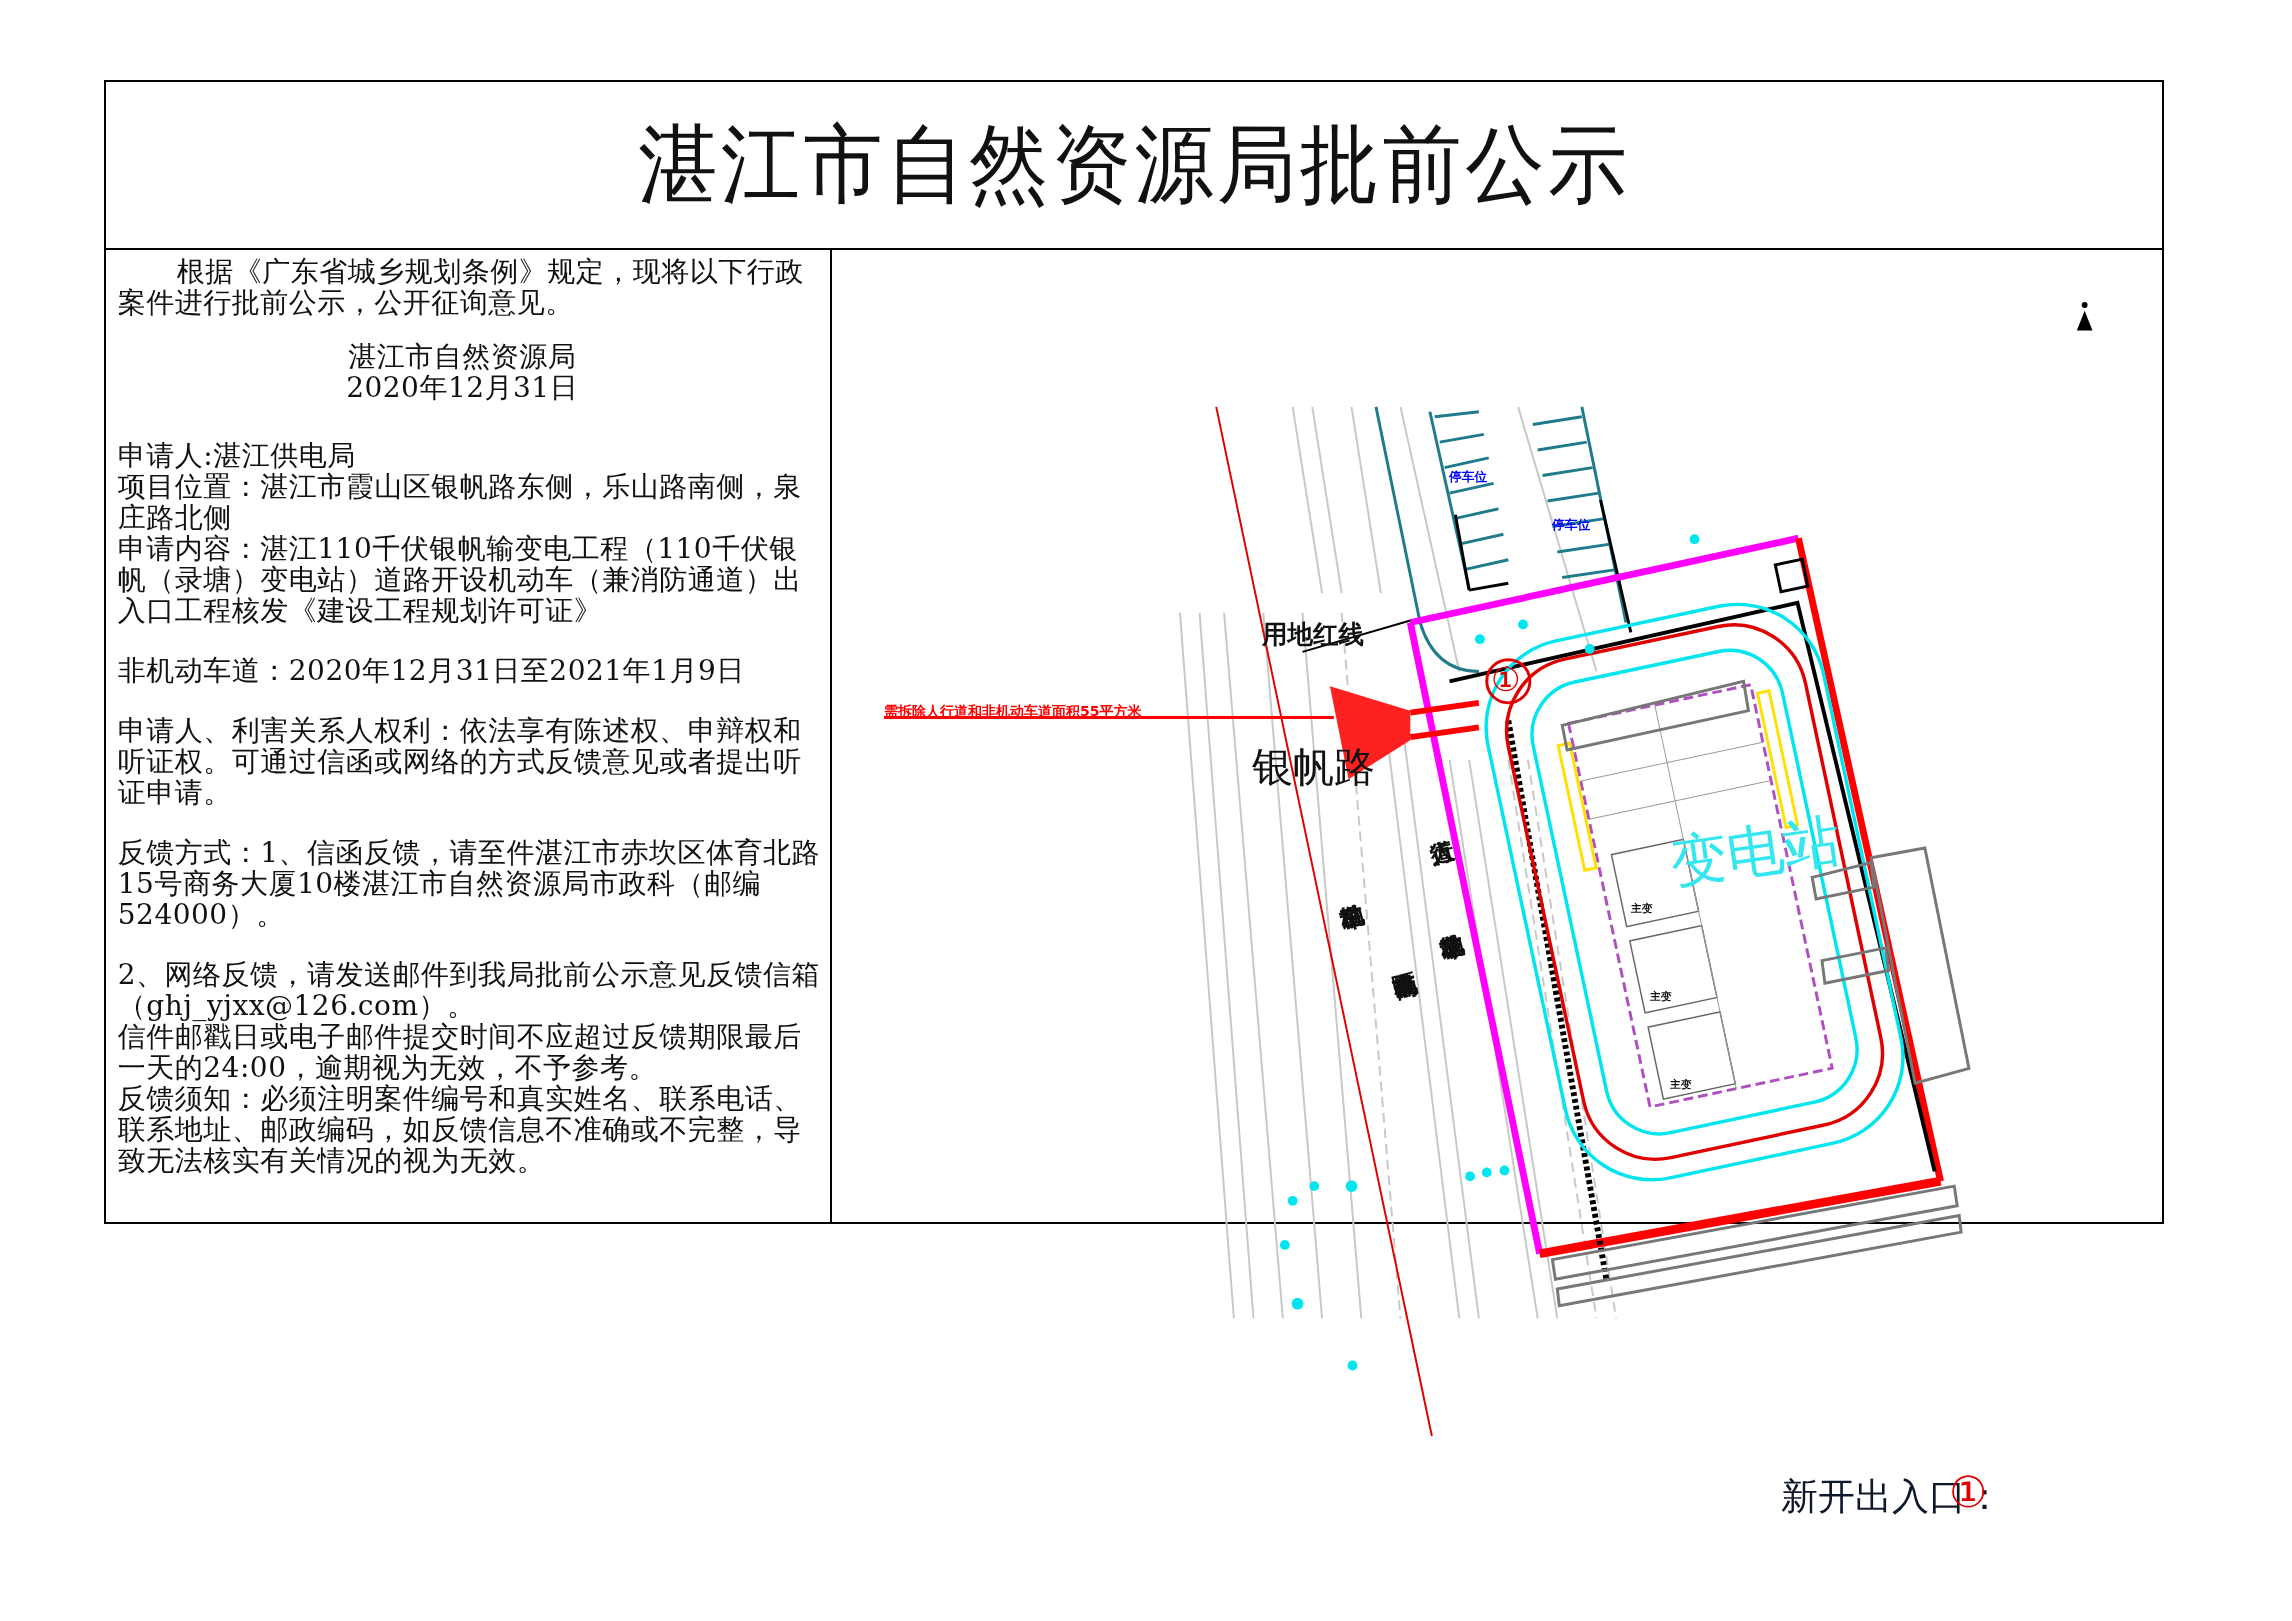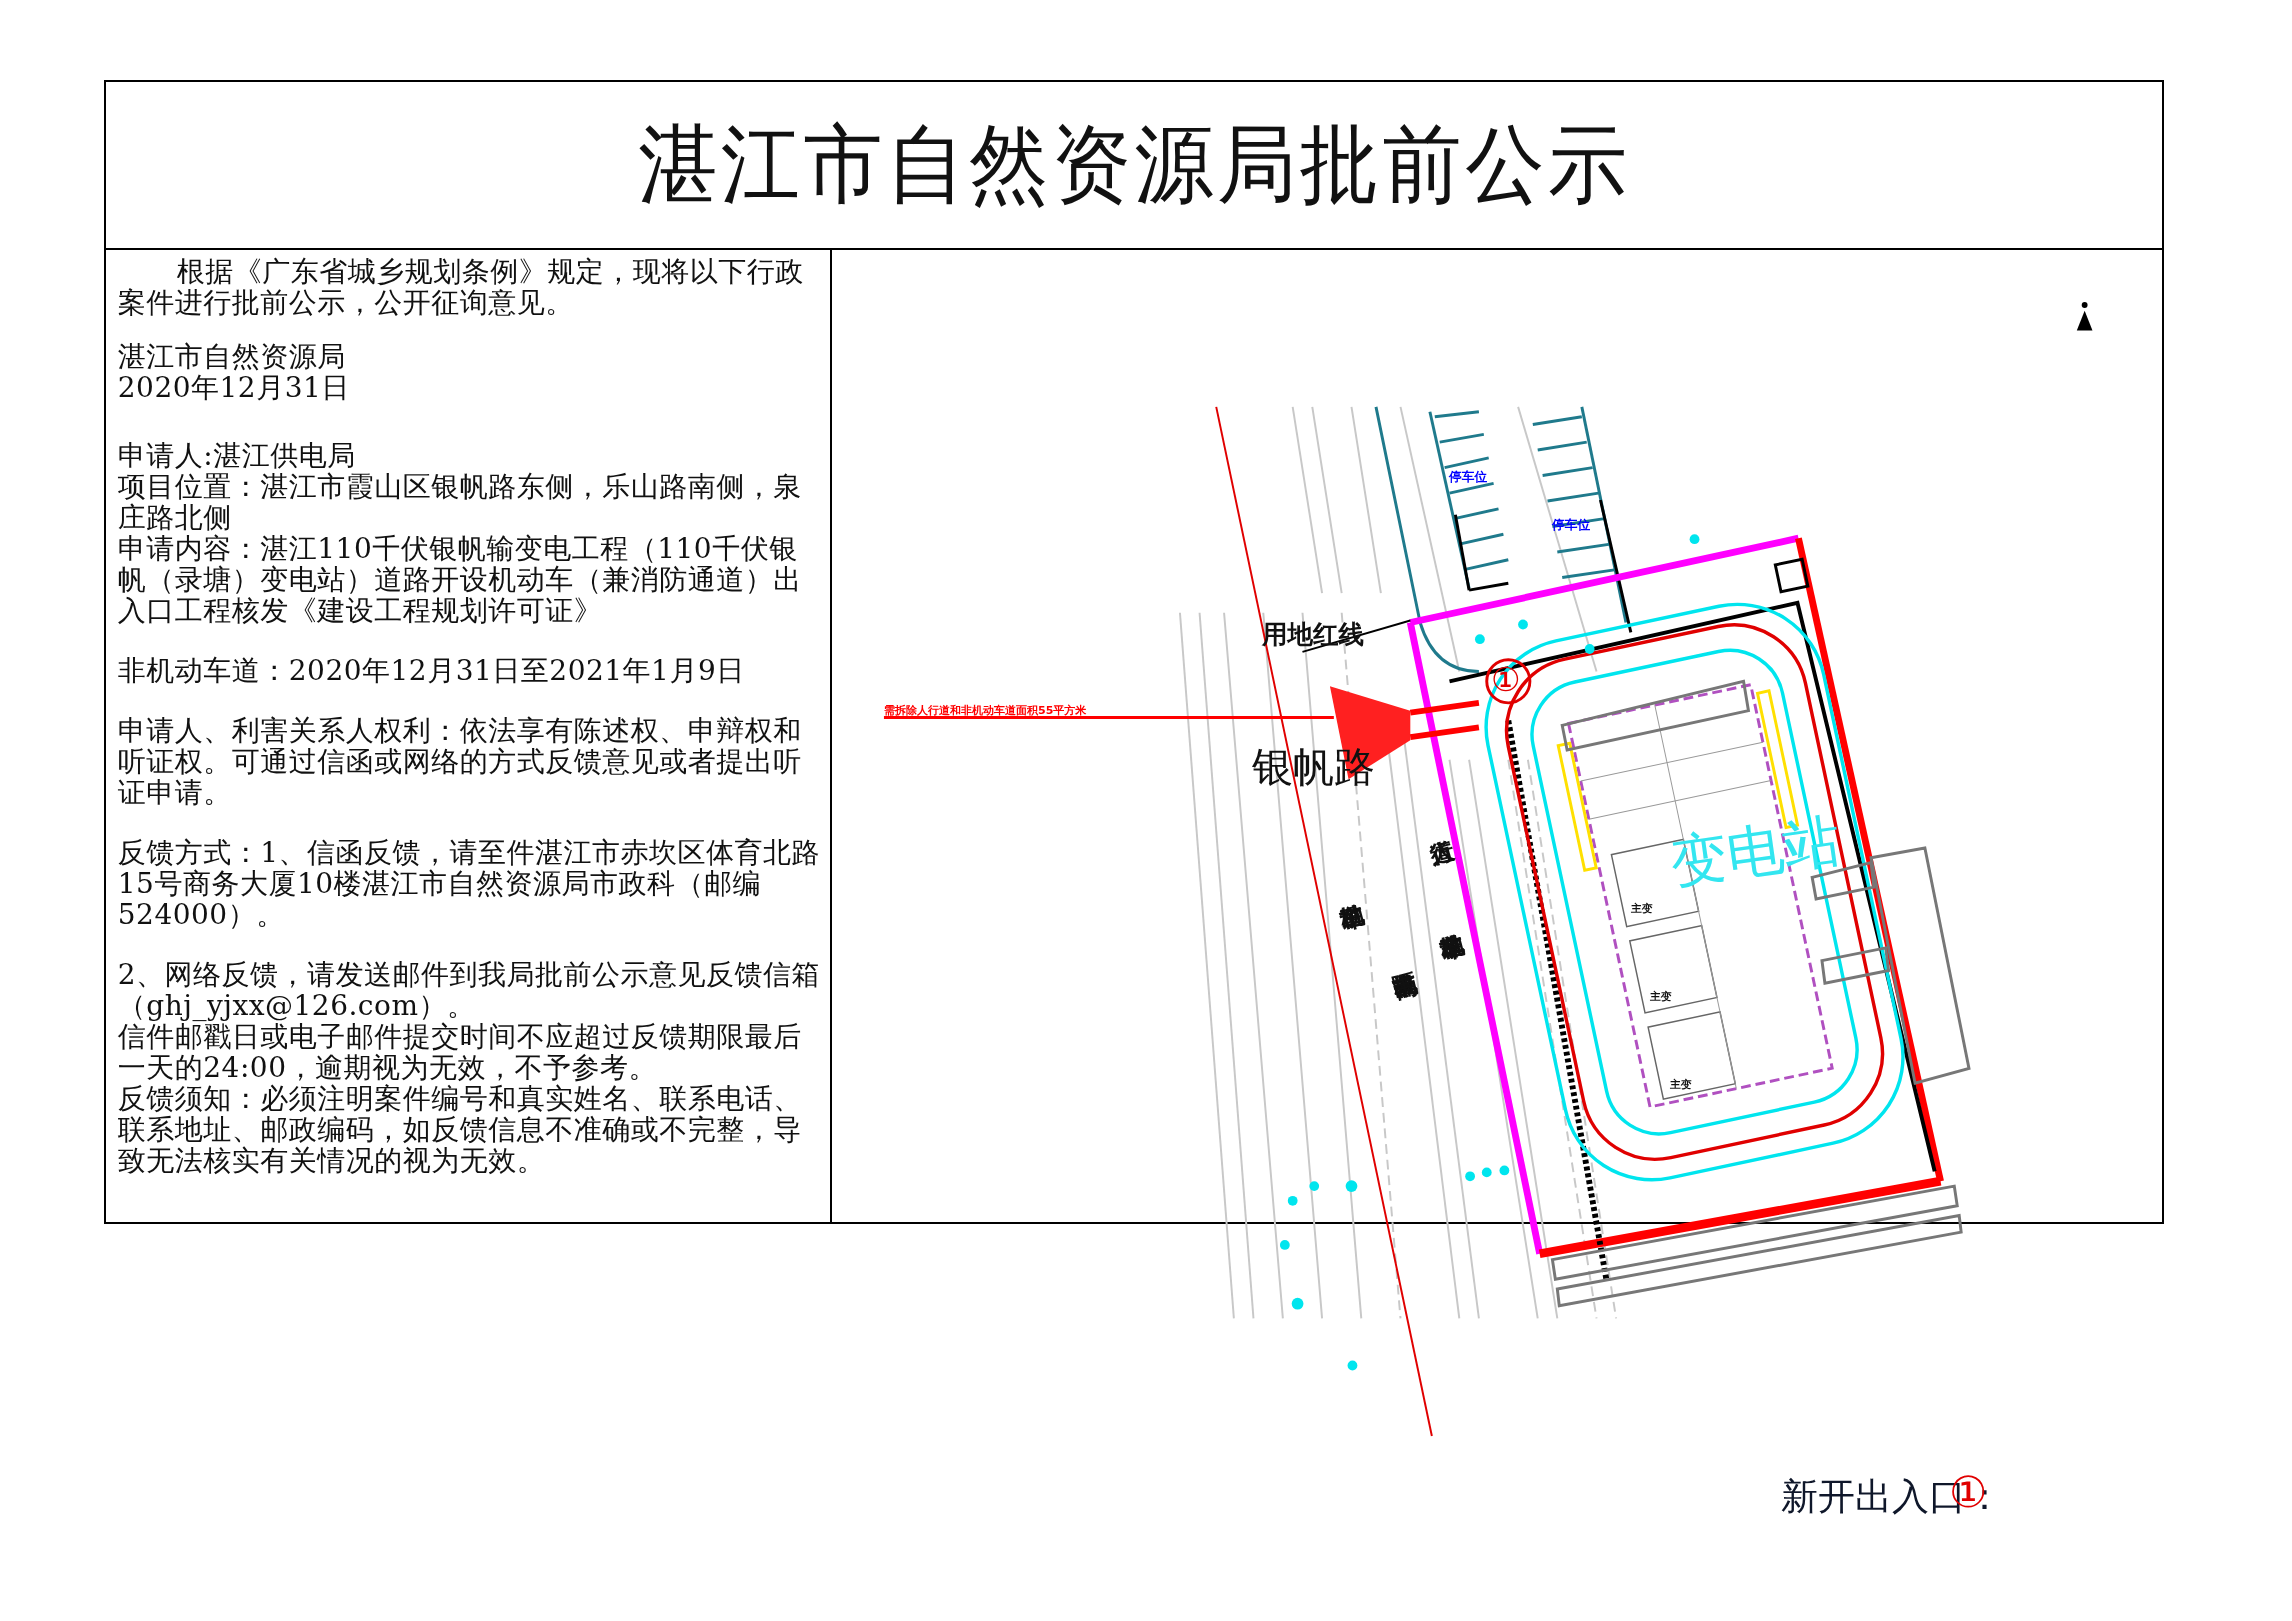--- a/index.html
+++ b/index.html
@@ -10,21 +10,21 @@
   .title-row { position:absolute; left:0; top:0; width:100%; height:168px;
                border-bottom:2.9px solid #000; box-sizing:border-box;
                display:flex; align-items:center; justify-content:center; }
   .title { font-family:"DejaVu Sans","Liberation Sans",sans-serif; font-size:86px;
            letter-spacing:3.9px; font-weight:normal; transform:scaleX(0.92); }
   .left-col { position:absolute; left:0; top:168px; width:726px; bottom:0;
               border-right:2px solid #000; box-sizing:border-box; padding:0 9.8px 0 11.8px; }
   .left-col p { margin:0; font-size:28px; line-height:31px; letter-spacing:0.5px;
                 transform-origin:left; }
   .indent { text-indent:59px; }
-  .right { text-align:left; padding-right:13.7px; }
+  .right { text-align:center; padding-right:13.7px; }
   .map { position:absolute; left:726px; top:168px; right:0; bottom:0; }
   .map svg { position:absolute; left:0; top:0; }
   .lbl { position:absolute; white-space:nowrap; font-family:"DejaVu Sans","Liberation Sans",sans-serif; }
 </style>
 </head>
 <body>
 
 <div class="frame">
   <div class="title-row">
     <div class="title">湛江市自然资源局批前公示</div>
@@ -163,21 +163,21 @@
         <circle cx="705" cy="382" r="5"></circle>
       </g>
 
       <path d="M 1278 62 L 1270 82 L 1286 82 Z" fill="#000"></path>
       <circle cx="1278" cy="56" r="3" fill="#000"></circle>
     </svg>
 
     <div class="lbl" style="left:430px;top:367px;font-size:25.5px;font-weight:bold;text-align:center;">用地红线</div>
     <div class="lbl" style="left:617px;top:219px;font-size:12.7px;color:#0000ff;font-weight:bold;">停车位</div>
     <div class="lbl" style="left:720px;top:267px;font-size:12.7px;color:#0000ff;font-weight:bold;">停车位</div>
-    <div class="lbl" style="left:52px;top:453px;font-size:11px;color:#ff0000;font-weight:bold;">需拆除人行道和非机动车道面积55平方米</div>
+    <div class="lbl" style="left:52px;top:453px;font-size:14px;color:#ff0000;font-weight:bold;">需拆除人行道和非机动车道面积55平方米</div>
     <div class="lbl" style="left:659px;top:410px;font-size:33px;color:#e00000;">①</div>
     <div class="lbl" style="left:420px;top:490px;font-size:41px;text-align:right;">银帆路</div>
     <div class="lbl" style="left:496px;top:637px;font-size:23.5px;font-weight:bold;writing-mode:vertical-rl;transform:rotate(-15deg);">机动车道</div>
     <div class="lbl" style="left:549px;top:706px;font-size:23.5px;font-weight:bold;writing-mode:vertical-rl;transform:rotate(-15deg);">机非隔离带</div>
     <div class="lbl" style="left:586px;top:573px;font-size:23.5px;font-weight:bold;writing-mode:vertical-rl;transform:rotate(-15deg);">人行道</div>
     <div class="lbl" style="left:596px;top:667px;font-size:23.5px;font-weight:bold;writing-mode:vertical-rl;transform:rotate(-15deg);">非机动车道</div>
     <div class="lbl" style="left:838px;top:564px;font-size:57px;color:#33e6f0;transform:rotate(-8deg);">变电站</div>
     <div class="lbl" style="left:799px;top:652px;font-size:10.8px;font-weight:bold;">主变</div>
     <div class="lbl" style="left:818px;top:740px;font-size:10.8px;font-weight:bold;">主变</div>
     <div class="lbl" style="left:838px;top:828px;font-size:10.8px;font-weight:bold;">主变</div>

